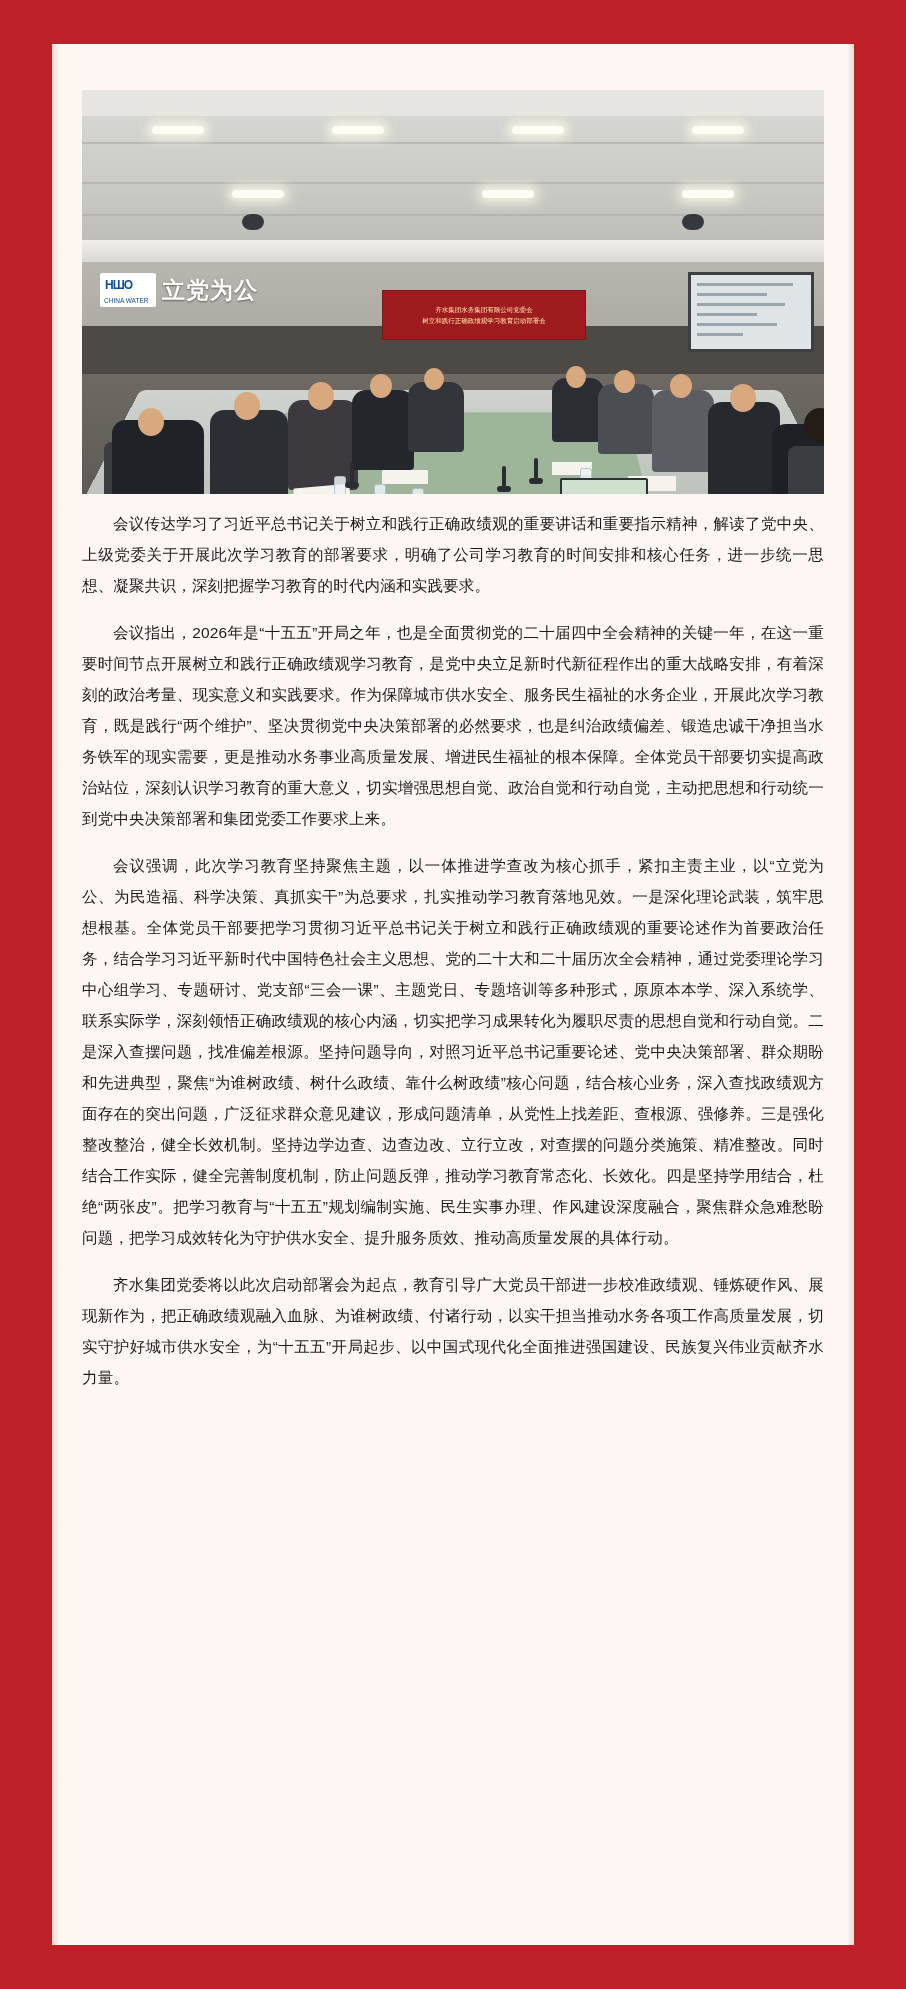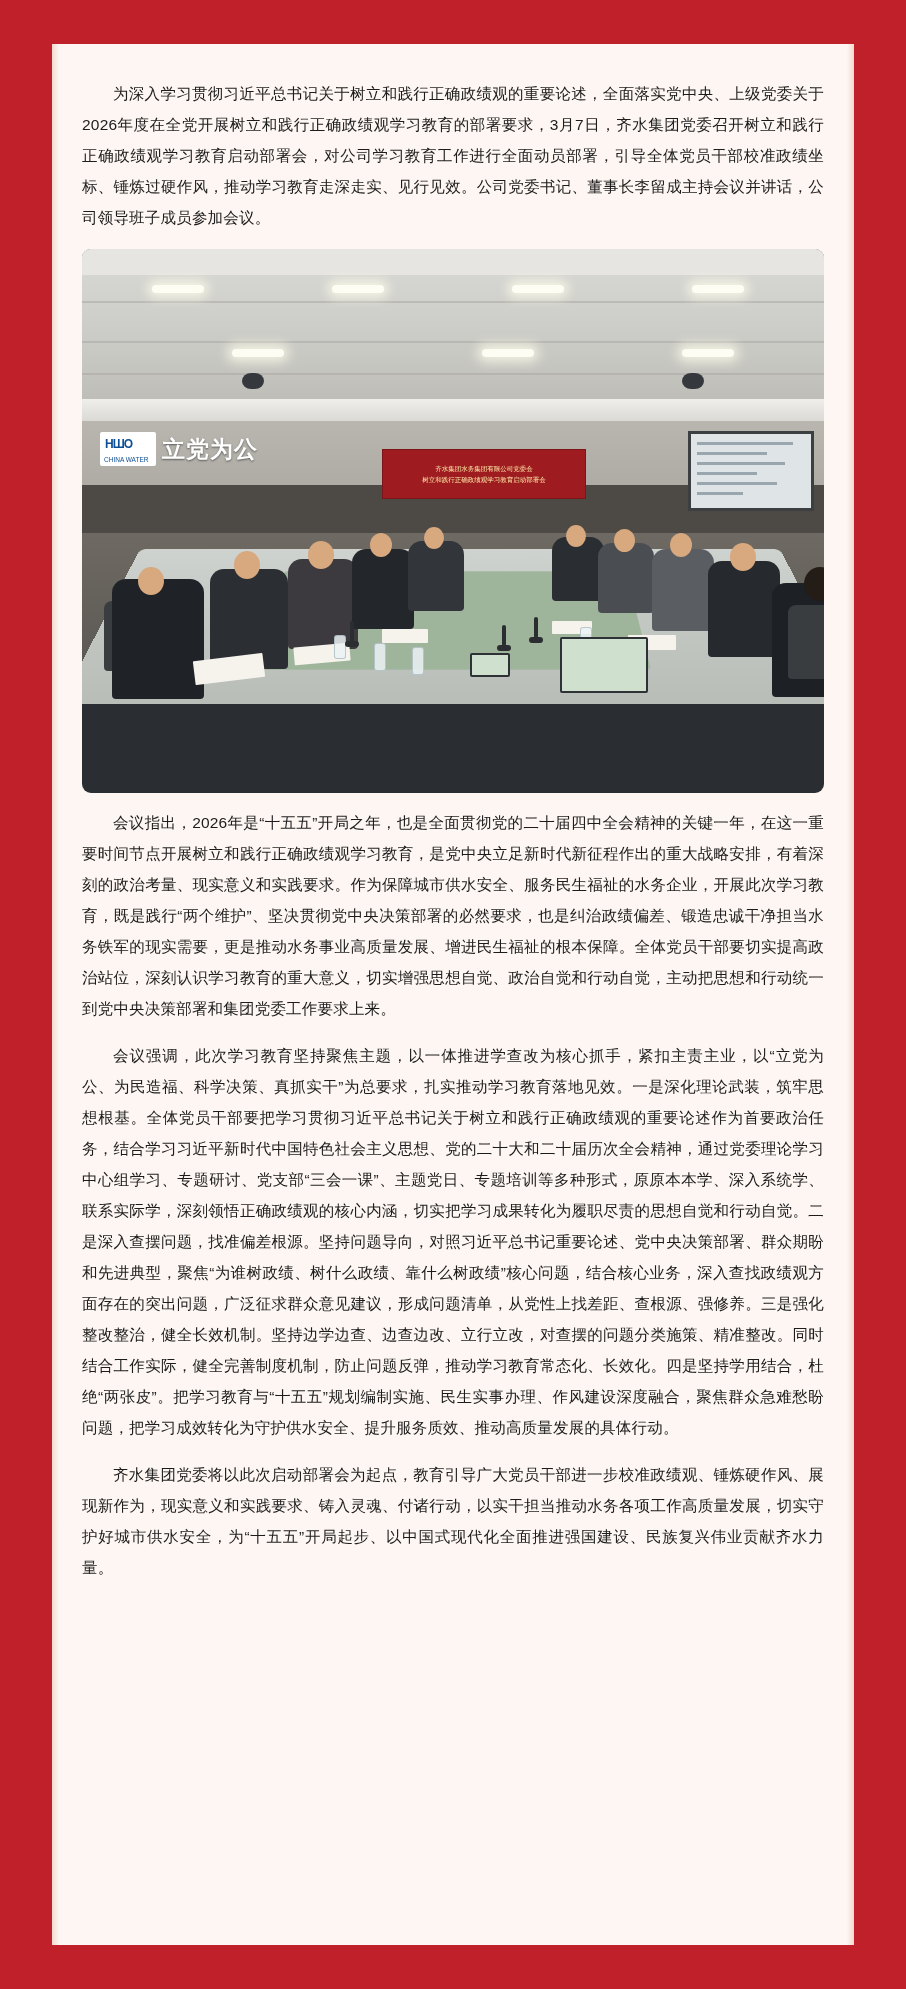--- a/index.html
+++ b/index.html
@@ -52,25 +52,24 @@
     text-align: justify;
     text-indent: 2em;
     letter-spacing: 0.2px;
   }
   p.para:last-child { margin-bottom: 0; }
 
   
   .photo {
     position: relative;
     width: 100%;
-    height: 544px;
+    height: 404px;
     margin: 12px 0 14px 0;
     background: #2a2e33;
     overflow: hidden;
-    border-radius: 9px;
   }
   
   .ceiling {
     position: absolute; left: 0; top: 0; width: 100%; height: 172px;
     background: linear-gradient(#d9d9d6, #c9c9c4 60%, #b9b8b2);
   }
   .ceil-band {
     position: absolute; left: 0; width: 100%;
     background: #e6e5e1;
   }
@@ -183,21 +182,20 @@
     content: ""; position: absolute; left: -5px; bottom: -4px; width: 14px; height: 6px;
     background: #2b2e31; border-radius: 3px;
   }
 </style>
 </head>
 <body>
 
 <div class="page">
   <div class="paper">
 
-    <p class="para">为深入学习贯彻习近平总书记关于树立和践行正确政绩观的重要论述，全面落实党中央、上级党委关于2026年度在全党开展树立和践行正确政绩观学习教育的部署要求，3月7日，齐水集团党委召开树立和践行正确政绩观学习教育启动部署会，对公司学习教育工作进行全面动员部署，引导全体党员干部校准政绩坐标、锤炼过硬作风，推动学习教育走深走实、见行见效。公司党委书记、董事长李留成主持会议并讲话，公司领导班子成员参加会议。</p>
 
     <div class="photo">
 
       <div class="ceiling"></div>
       <div class="ceil-band" style="top:0;height:26px;"></div>
       <div class="ceil-line" style="left:0;top:52px;width:100%;"></div>
       <div class="ceil-line" style="left:0;top:92px;width:100%;"></div>
       <div class="ceil-line" style="left:0;top:124px;width:100%;"></div>
       <div class="light" style="left:70px;top:36px;"></div>
       <div class="light" style="left:250px;top:36px;"></div>
@@ -286,18 +284,19 @@
       <div class="mic" style="left:420px;top:376px;"></div>
       <div class="mic" style="left:452px;top:368px;"></div>
       <div class="laptop" style="left:478px;top:388px;width:88px;height:56px;">
         <i></i>
       </div>
       <div class="laptop" style="left:388px;top:404px;width:40px;height:24px;">
         <i></i>
       </div>
     </div>
 
+    <p class="para">会议传达学习了习近平总书记关于树立和践行正确政绩观的重要讲话和重要指示精神，解读了党中央、上级党委关于开展此次学习教育的部署要求，明确了公司学习教育的时间安排和核心任务，进一步统一思想、凝聚共识，深刻把握学习教育的时代内涵和实践要求。</p>
     <p class="para">会议指出，2026年是“十五五”开局之年，也是全面贯彻党的二十届四中全会精神的关键一年，在这一重要时间节点开展树立和践行正确政绩观学习教育，是党中央立足新时代新征程作出的重大战略安排，有着深刻的政治考量、现实意义和实践要求。作为保障城市供水安全、服务民生福祉的水务企业，开展此次学习教育，既是践行“两个维护”、坚决贯彻党中央决策部署的必然要求，也是纠治政绩偏差、锻造忠诚干净担当水务铁军的现实需要，更是推动水务事业高质量发展、增进民生福祉的根本保障。全体党员干部要切实提高政治站位，深刻认识学习教育的重大意义，切实增强思想自觉、政治自觉和行动自觉，主动把思想和行动统一到党中央决策部署和集团党委工作要求上来。</p>
     <p class="para">会议强调，此次学习教育坚持聚焦主题，以一体推进学查改为核心抓手，紧扣主责主业，以“立党为公、为民造福、科学决策、真抓实干”为总要求，扎实推动学习教育落地见效。一是深化理论武装，筑牢思想根基。全体党员干部要把学习贯彻习近平总书记关于树立和践行正确政绩观的重要论述作为首要政治任务，结合学习习近平新时代中国特色社会主义思想、党的二十大和二十届历次全会精神，通过党委理论学习中心组学习、专题研讨、党支部“三会一课”、主题党日、专题培训等多种形式，原原本本学、深入系统学、联系实际学，深刻领悟正确政绩观的核心内涵，切实把学习成果转化为履职尽责的思想自觉和行动自觉。二是深入查摆问题，找准偏差根源。坚持问题导向，对照习近平总书记重要论述、党中央决策部署、群众期盼和先进典型，聚焦“为谁树政绩、树什么政绩、靠什么树政绩”核心问题，结合核心业务，深入查找政绩观方面存在的突出问题，广泛征求群众意见建议，形成问题清单，从党性上找差距、查根源、强修养。三是强化整改整治，健全长效机制。坚持边学边查、边查边改、立行立改，对查摆的问题分类施策、精准整改。同时结合工作实际，健全完善制度机制，防止问题反弹，推动学习教育常态化、长效化。四是坚持学用结合，杜绝“两张皮”。把学习教育与“十五五”规划编制实施、民生实事办理、作风建设深度融合，聚焦群众急难愁盼问题，把学习成效转化为守护供水安全、提升服务质效、推动高质量发展的具体行动。</p>
-    <p class="para">齐水集团党委将以此次启动部署会为起点，教育引导广大党员干部进一步校准政绩观、锤炼硬作风、展现新作为，现实意义和实践要求、铸入灵魂、付诸行动，以实干担当推动水务各项工作高质量发展，切实守护好城市供水安全，为“十五五”开局起步、以中国式现代化全面推进强国建设、民族复兴伟业贡献齐水力量。</p>
+    <p class="para">齐水集团党委将以此次启动部署会为起点，教育引导广大党员干部进一步校准政绩观、锤炼硬作风、展现新作为，把正确政绩观融入血脉、为谁树政绩、付诸行动，以实干担当推动水务各项工作高质量发展，切实守护好城市供水安全，为“十五五”开局起步、以中国式现代化全面推进强国建设、民族复兴伟业贡献齐水力量。</p>
 
   </div>
 </div>
 
 </body></html>

